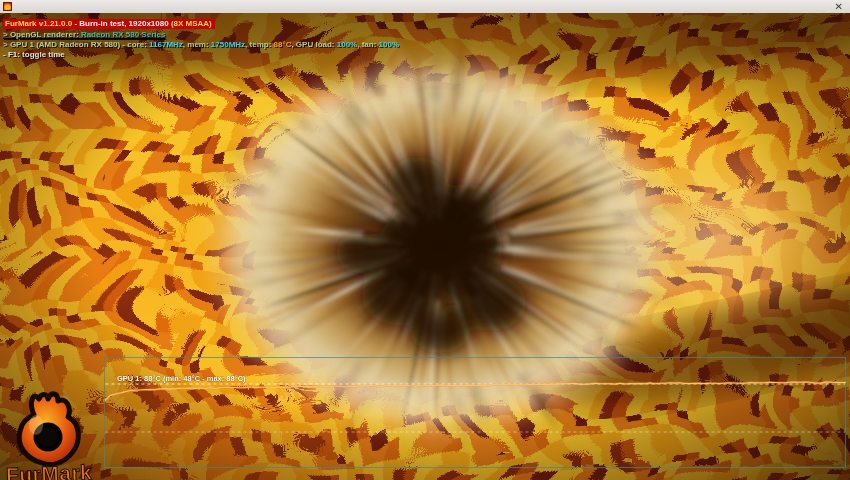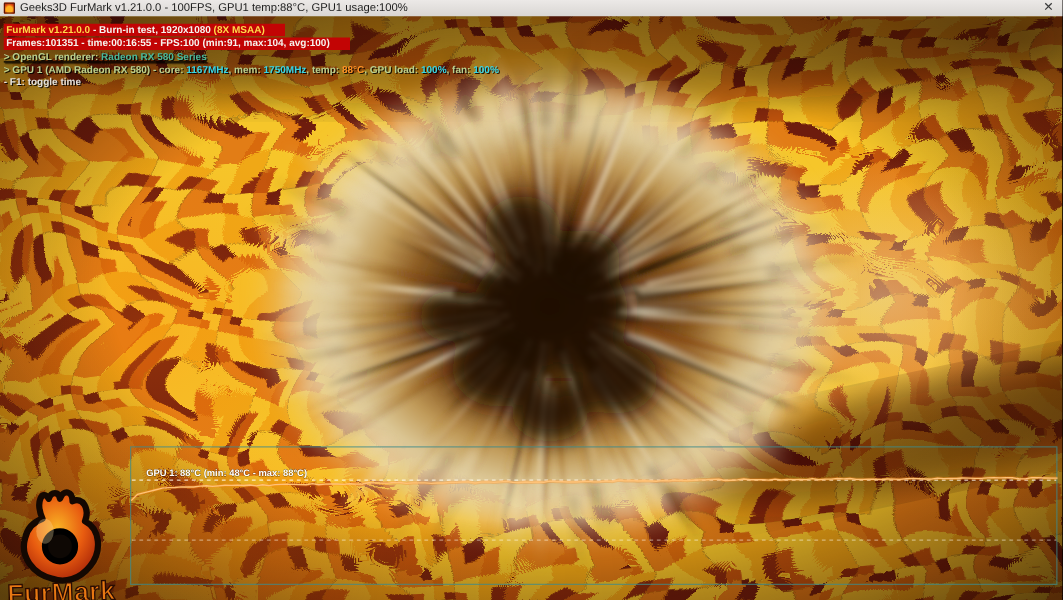--- a/index.html
+++ b/index.html
@@ -14,34 +14,33 @@
             box-shadow:0 0 0 1px #5a1808 inset;}
   .title-text{font-size:9px;line-height:13px;color:#1d1d1d;white-space:nowrap;}
   .close-btn{margin-left:auto;margin-right:7px;font-size:10px;line-height:11px;color:#3a3a3a;cursor:default;}
   
   .viewport{position:absolute;left:0;top:13px;width:850px;height:467px;background:#1a0800;}
   .viewport svg{position:absolute;left:0;top:0;}
   
   .osd{position:absolute;left:3px;top:6px;z-index:20;font-weight:bold;font-size:8px;
        font-family:"Liberation Sans",sans-serif;}
   .osd .row{height:10px;line-height:10px;white-space:pre;width:fit-content;}
-  .osd .row.red{background:#c20404;padding:0 16px 0 2px;margin-bottom:1px;}
+  .osd .row.red{background:#c20404;padding:0 3px 0 2px;margin-bottom:1px;}
   .osd .row.shadow{text-shadow:1px 1px 0 rgba(0,0,0,0.85);}
   .osd .gap{margin-top:0;text-decoration:underline;}
   .c-yel{color:#ffd84a}.c-wht{color:#f6f4ef}.c-grn{color:#b9cf8e}
   .c-teal{color:#49b89a}.c-cyn{color:#35d6e8}.c-org{color:#ff9226}.c-gry{color:#e3e1dc}
 </style>
 </head>
 <body>
 
 <div class="window">
 
   <div class="titlebar">
     <div class="app-icon"></div>
-    <div class="title-text">Geeks3D FurMark v1.21.0.0 - 100FPS, GPU1 temp:88°C, GPU1 usage:100%</div>
     <div class="close-btn">✕</div>
   </div>
 
   <div class="viewport">
     <svg id="scene" width="850" height="467" viewBox="0 0 850 467">
       <defs>
         <pattern id="checker" width="52" height="52" patternUnits="userSpaceOnUse" patternTransform="rotate(-7)">
           <rect x="0" y="0" width="26" height="26" fill="#f0a818"></rect>
           <rect x="26" y="0" width="26" height="26" fill="#f6c62c"></rect>
           <rect x="0" y="26" width="26" height="26" fill="#f6c62c"></rect>
@@ -517,19 +516,18 @@
       <g transform="translate(8,372)">
         <path d="M 26,30 C 20,16 26,6 31,14 C 33,8 39,8 40,14 C 43,6 50,8 50,16 C 58,12 64,22 60,32 C 72,38 74,56 64,68 C 56,78 44,82 34,78 C 18,74 8,60 12,46 C 14,36 20,32 26,30 Z" fill="url(#gFlame)" stroke="#140802" stroke-width="5" stroke-linejoin="round"></path>
         <circle cx="40" cy="52" r="12" fill="#0e0804" stroke="#000000" stroke-width="5"></circle>
         <ellipse cx="28" cy="40" rx="7" ry="10" fill="rgba(255,230,170,0.3)"></ellipse>
         <text x="-2" y="96" font-size="21" font-weight="bold" fill="#e87812" stroke="#2a0c02" stroke-width="1.1" letter-spacing="0.5" font-family="Liberation Sans, sans-serif" transform="rotate(-2 40 90)">FurMark</text>
       </g>
     </svg>
 
     <div class="osd">
       <div class="row red"><span class="c-yel">FurMark v1.21.0.0</span><span class="c-wht"> - Burn-in test, </span><span class="c-wht">1920x1080 </span><span class="c-yel">(8X MSAA)</span></div>
-      <div class="row red c-wht">Frames:101351 - time:00:16:55 - FPS:100 (min:91, max:104, avg:100)</div>
       <div class="row shadow gap"><span class="c-grn">&gt; OpenGL renderer: </span><span class="c-teal">Radeon RX 580 Series</span></div>
       <div class="row shadow"><span class="c-grn">&gt; GPU 1 (AMD Radeon RX 580) - core: </span><span class="c-cyn">1167MHz</span><span class="c-grn">, mem: </span><span class="c-cyn">1750MHz</span><span class="c-grn">, temp: </span><span class="c-org">88°C</span><span class="c-grn">, GPU load: </span><span class="c-cyn">100%</span><span class="c-grn">, fan: </span><span class="c-cyn">100%</span></div>
       <div class="row shadow c-gry">- F1: toggle time</div>
     </div>
   </div>
 </div>
 
 </body></html>

